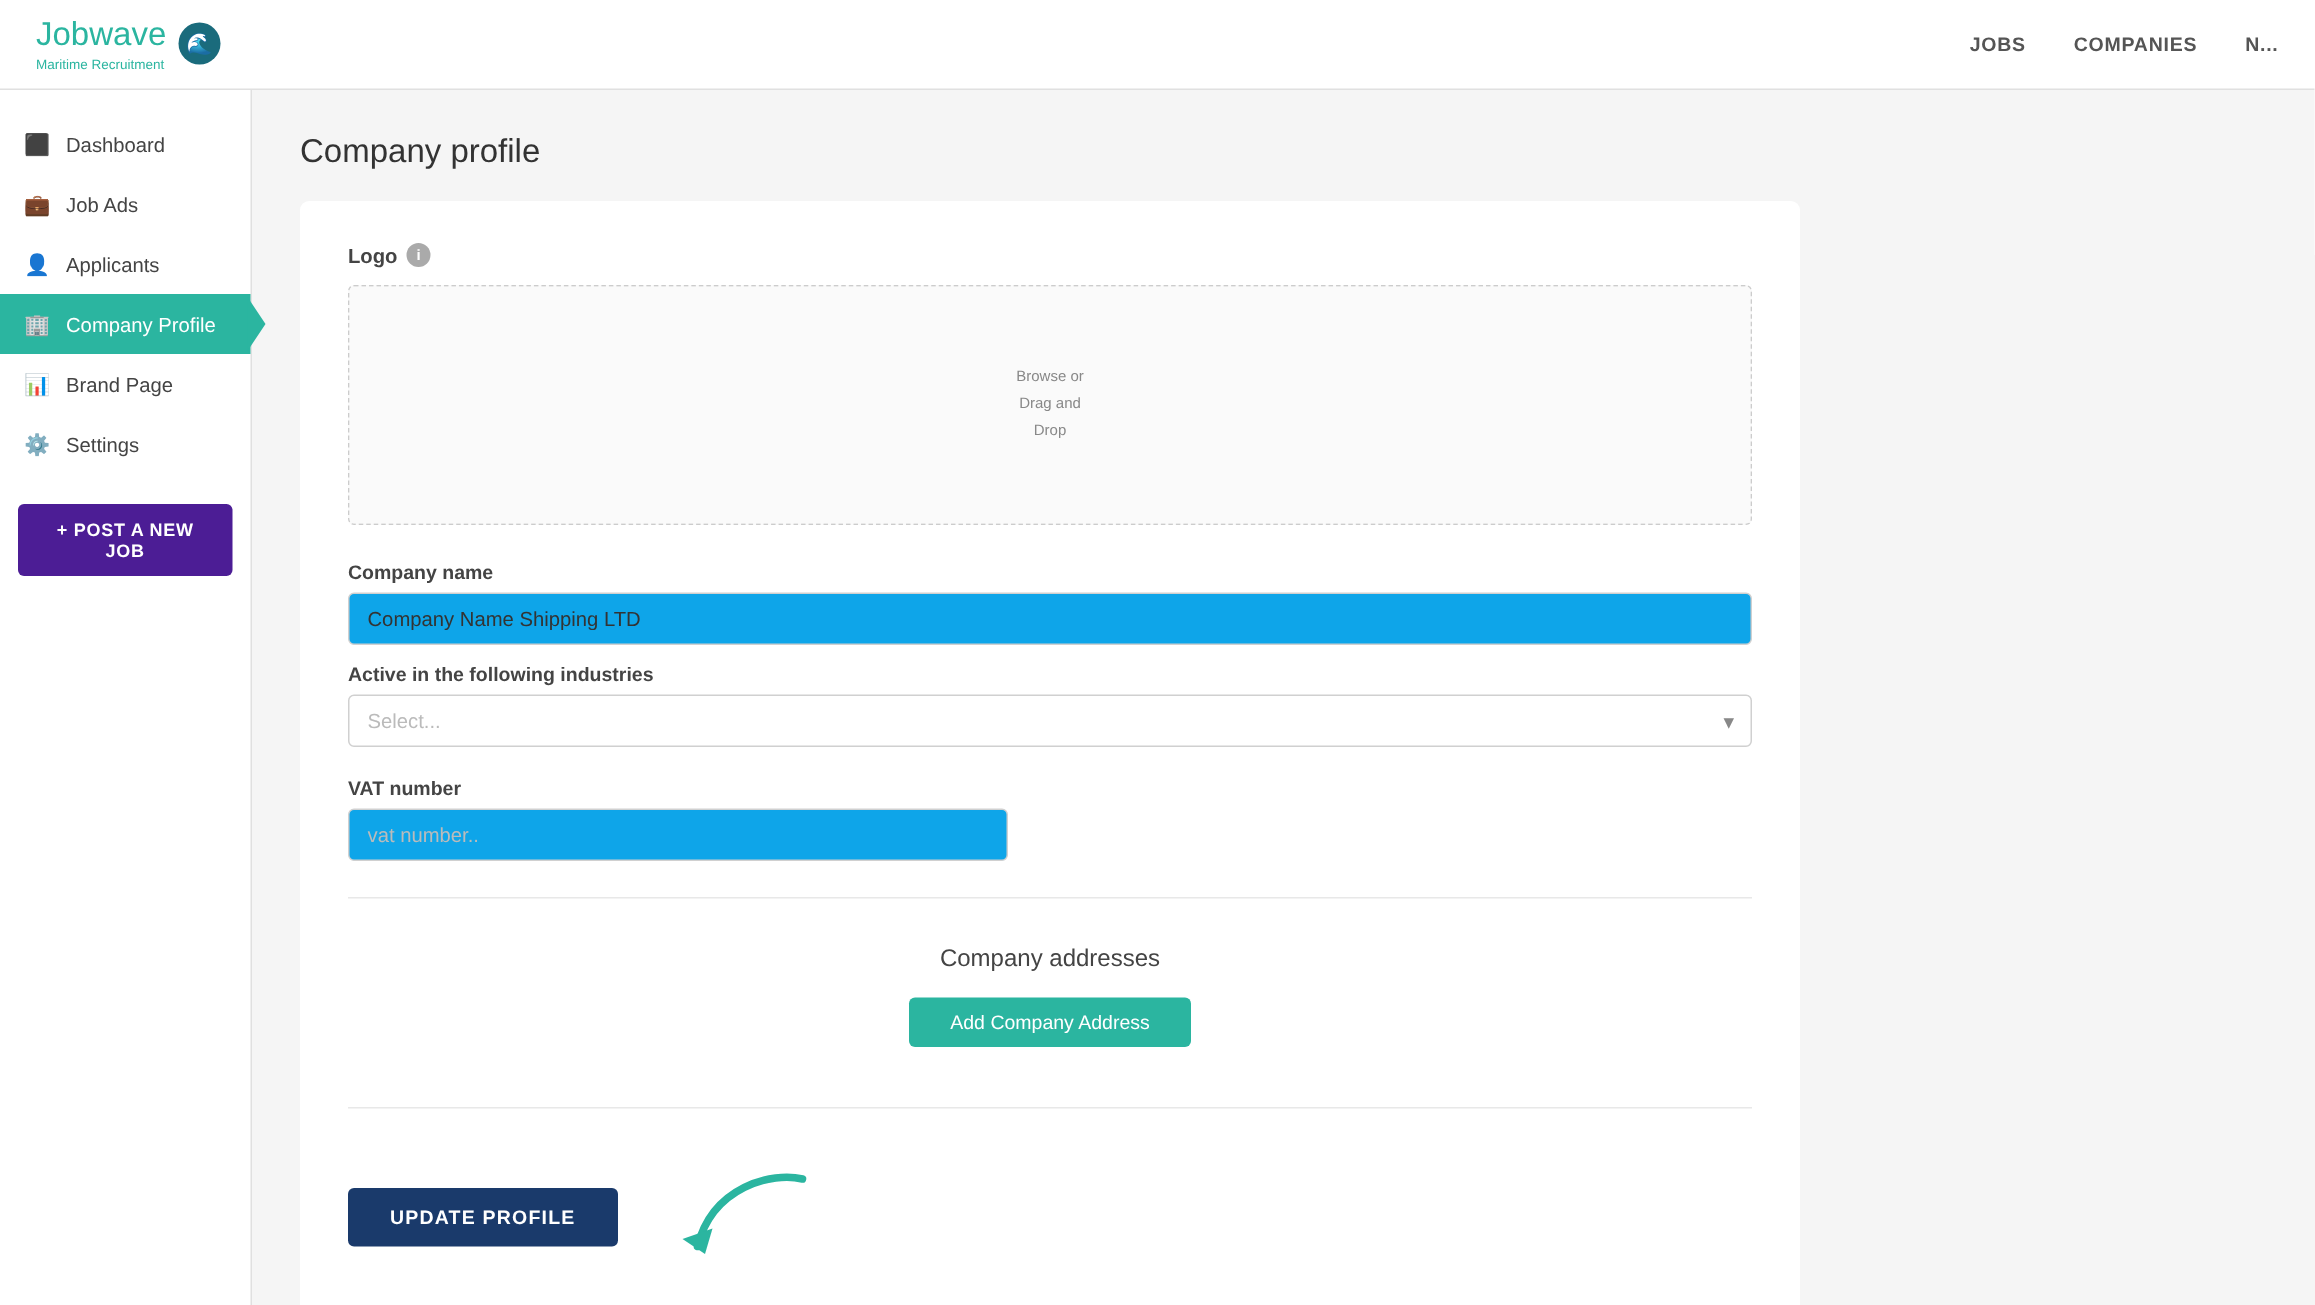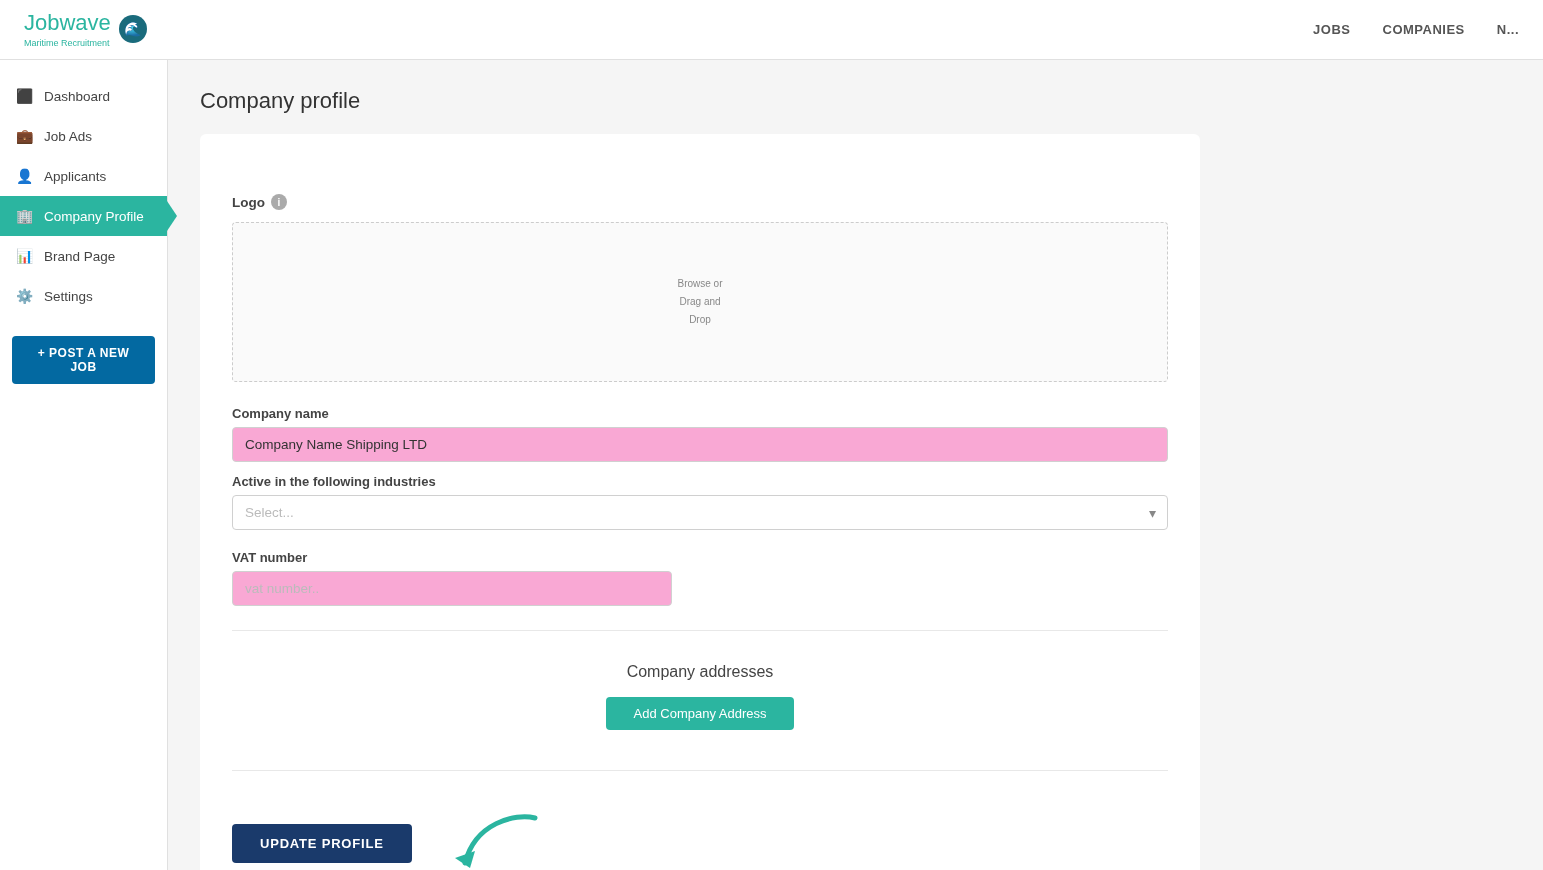--- a/index.html
+++ b/index.html
@@ -106,21 +106,21 @@
     .sidebar-icon {
       width: 18px;
       height: 18px;
       display: flex;
       align-items: center;
       justify-content: center;
       font-size: 14px;
     }
     .post-job-btn {
       margin: 20px 12px;
-      background: #0369a1;
+      background: #4c1d95;
       color: #fff;
       border: none;
       border-radius: 4px;
       padding: 10px 12px;
       font-size: 12px;
       font-weight: 700;
       cursor: pointer;
       width: calc(100% - 24px);
       letter-spacing: 0.5px;
     }
@@ -149,21 +149,20 @@
 
     
     .logo-section-label {
       font-size: 13.5px;
       font-weight: 600;
       color: #444;
       margin-bottom: 12px;
       display: flex;
       align-items: center;
       gap: 6px;
-      margin-top: 32px;
     }
     .info-icon {
       width: 16px;
       height: 16px;
       border-radius: 50%;
       background: #aaa;
       color: #fff;
       font-size: 10px;
       display: inline-flex;
       align-items: center;
@@ -205,21 +204,21 @@
       font-size: 13px;
       font-weight: 600;
       color: #444;
     }
     input[type="text"], input[type="url"] {
       border: 1px solid #d0d0d0;
       border-radius: 4px;
       padding: 9px 12px;
       font-size: 13.5px;
       color: #333;
-      background: #f9a8d4;
+      background: #0ea5e9;
       outline: none;
     }
     input[type="text"]::placeholder, input[type="url"]::placeholder {
       color: #bbb;
     }
     .select-wrapper {
       position: relative;
     }
     .select-wrapper select {
       width: 100%;

